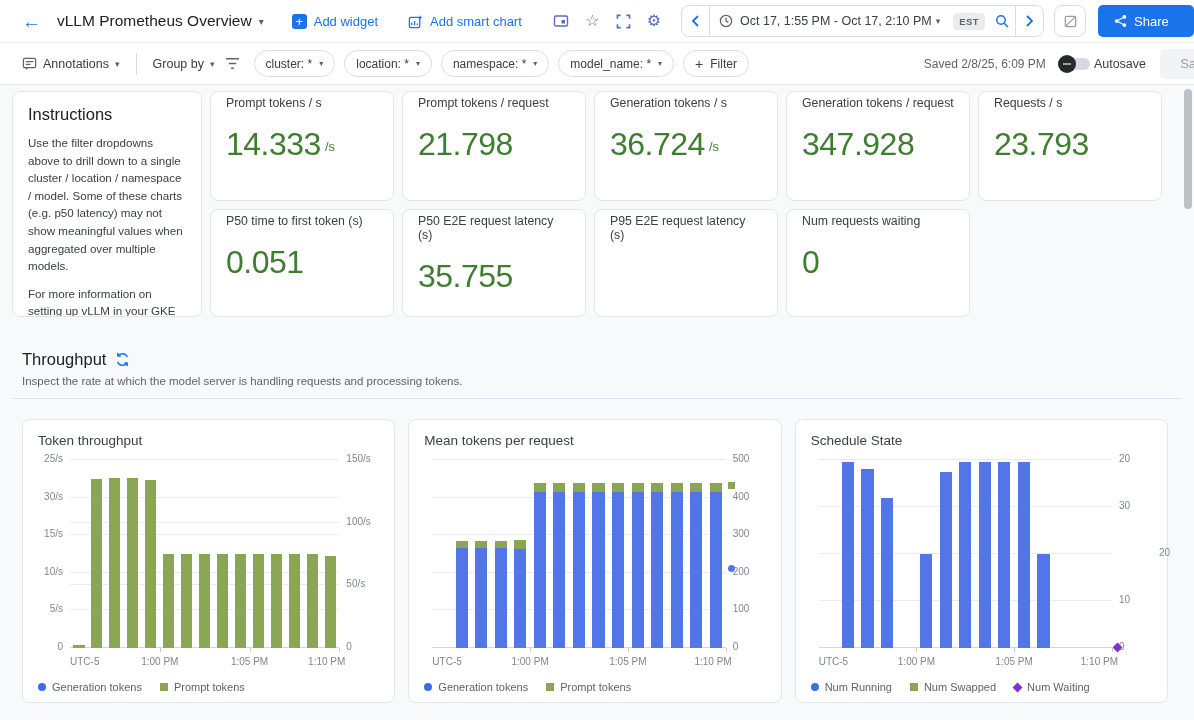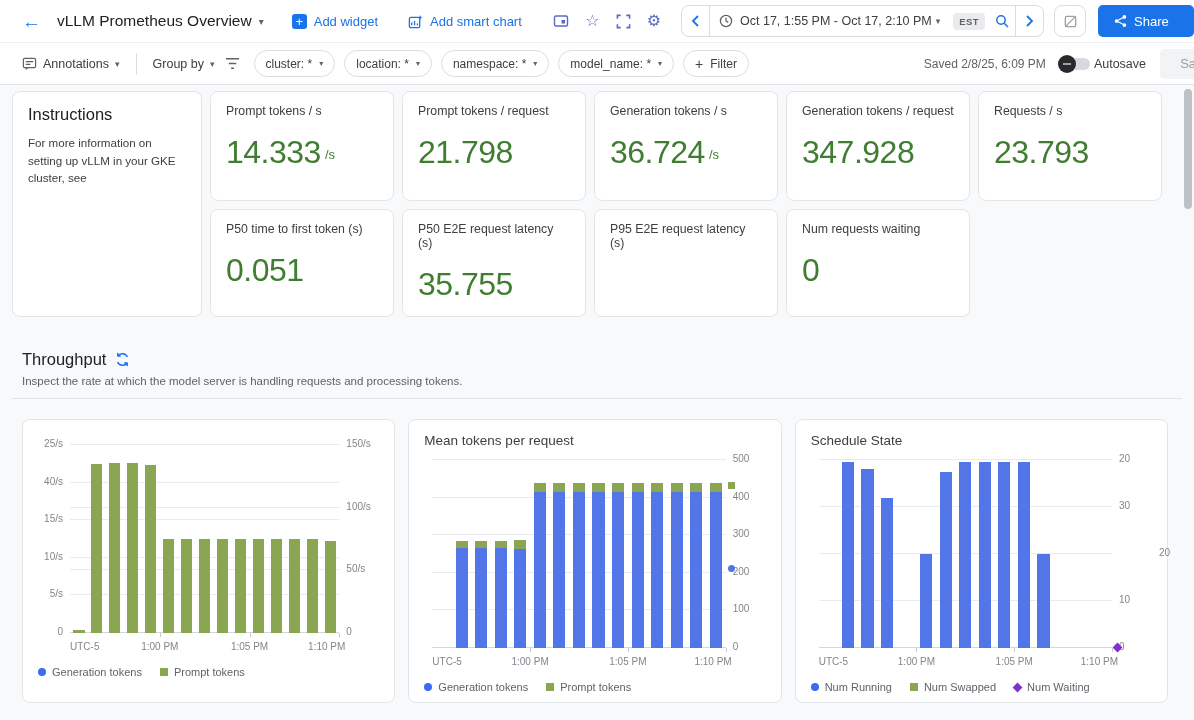--- a/index.html
+++ b/index.html
@@ -55,21 +55,21 @@
   .autosave-label{font-size:12.5px;color:#3c4043;}
   .save-btn{margin-left:14px;margin-right:-36px;height:30px;min-width:70px;border:none;border-radius:5px;
     background:#f1f3f4;color:#9aa0a6;font-size:13px;font-weight:500;font-family:inherit;padding:0 14px;}
   
   .content{position:absolute;top:85px;left:0;right:0;bottom:0;background:#f8f9fa;overflow:hidden;}
   .grid{display:grid;grid-template-columns:190px repeat(5,184px);grid-template-rows:110px 108px;gap:8px;margin:6px 0 0 12px;}
   .card{background:#fff;border:1px solid #e3e6e9;border-radius:8px;box-sizing:border-box;}
   .instructions{grid-row:span 2;padding:13px 15px;overflow:hidden;}
   .instructions h3{margin:0;font-size:16.5px;font-weight:400;color:#202124;}
   .instructions p{margin:10px 0 0;font-size:11.6px;line-height:1.52;color:#3c4043;}
-  .scorecard{padding:12px 15px;}
+  .scorecard{padding:4px 15px;}
   .sc-label{font-size:12.3px;color:#3c4043;}
   .sc-value-row{display:flex;align-items:center;margin-top:16px;}
   .sc-value{font-size:32px;color:#3f7d30;letter-spacing:-.5px;}
   .sc-suffix{font-size:13px;color:#3f7d30;margin-left:4px;margin-top:4px;}
   
   .sec-head{display:flex;align-items:center;gap:9px;margin:33px 12px 0 22px;}
   .sec-head h2{margin:0;font-size:16.5px;font-weight:400;color:#202124;}
   .sec-sub{margin:6px 12px 0 22px;font-size:11.5px;color:#5f6368;}
   .section-divider{margin:11px 12px 0;border-top:1px solid #e0e2e6;}
   
@@ -250,20 +250,21 @@
     <span class="autosave-label">Autosave</span>
   </div>
   <button class="save-btn">Save</button>
 </div>
 
 <main class="content">
 
   <section class="grid" id="grid">
     <div class="card instructions">
       <h3>Instructions</h3>
+      <p>Use the filter dropdowns above to drill down to a single cluster / location / namespace / model. Some of these charts (e.g. p50 latency) may not show meaningful values when aggregated over multiple models.</p>
       <p><span>For more information on setting up vLLM in your GKE cluster, see </span></p>
     </div>
 
   <div class="card scorecard">
         <div class="sc-label">Prompt tokens / s</div>
         <div class="sc-value-row">
           <span class="sc-value">14.333</span>
           <span class="sc-suffix">/s</span>
         </div>
       </div>
@@ -324,25 +325,26 @@
         <path d="M2.8 10.8A6 6 0 0 0 13 11.8"></path>
           <path d="M13 11.8v2.6M13 11.8h-2.6" stroke-linecap="round"></path>
       </svg>
     </span>
   </div>
   <div class="sec-sub">Inspect the rate at which the model server is handling requests and processing tokens.</div>
   <div class="section-divider"></div>
 
   <section class="charts">
     <div class="card chart-card">
+      <div class="chart-title">Token throughput</div>
       <div class="plot has-left">
           <div class="gridline" style="bottom: 100%;"></div>
           <span class="axis-label left" style="bottom: calc(100% - 4px);">25/s</span>
           <div class="gridline" style="bottom: 80%;"></div>
-          <span class="axis-label left" style="bottom: calc(80% - 4px);">40/s</span>
+          <span class="axis-label left" style="bottom: calc(80% - 4px);">30/s</span>
           <div class="gridline" style="bottom: 60%;"></div>
           <span class="axis-label left" style="bottom: calc(60% - 4px);">15/s</span>
           <div class="gridline" style="bottom: 40%;"></div>
           <span class="axis-label left" style="bottom: calc(40% - 4px);">10/s</span>
           <div class="gridline" style="bottom: 20%;"></div>
           <span class="axis-label left" style="bottom: calc(20% - 4px);">5/s</span>
           <span class="axis-label left" style="bottom: calc(0% - 4px);">0</span>
           <div class="gridline" style="bottom: 100%;"></div>
           <span class="axis-label right" style="bottom: calc(100% - 4px);">150/s</span>
           <div class="gridline" style="bottom: 66.6667%;"></div>

